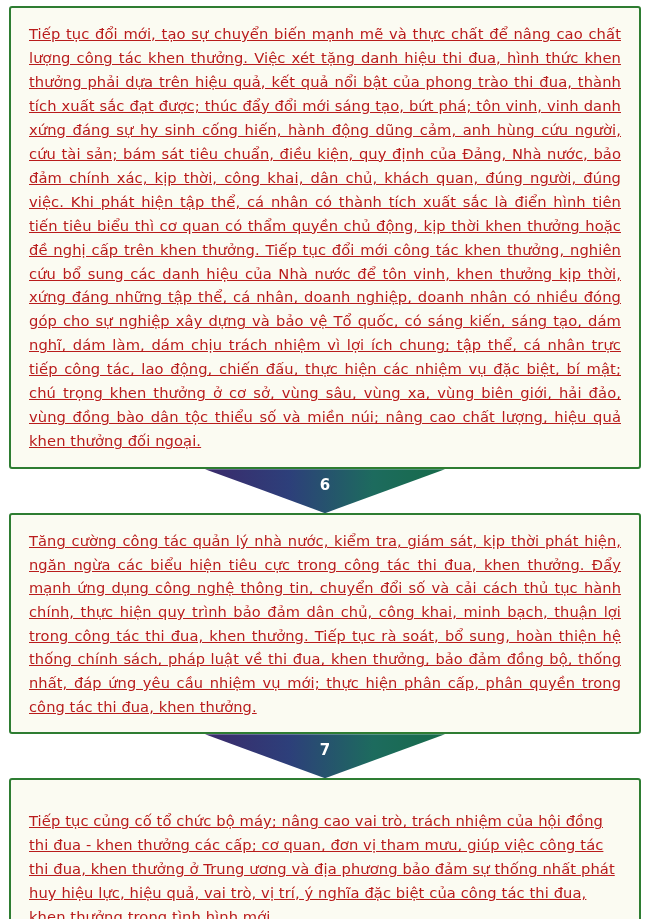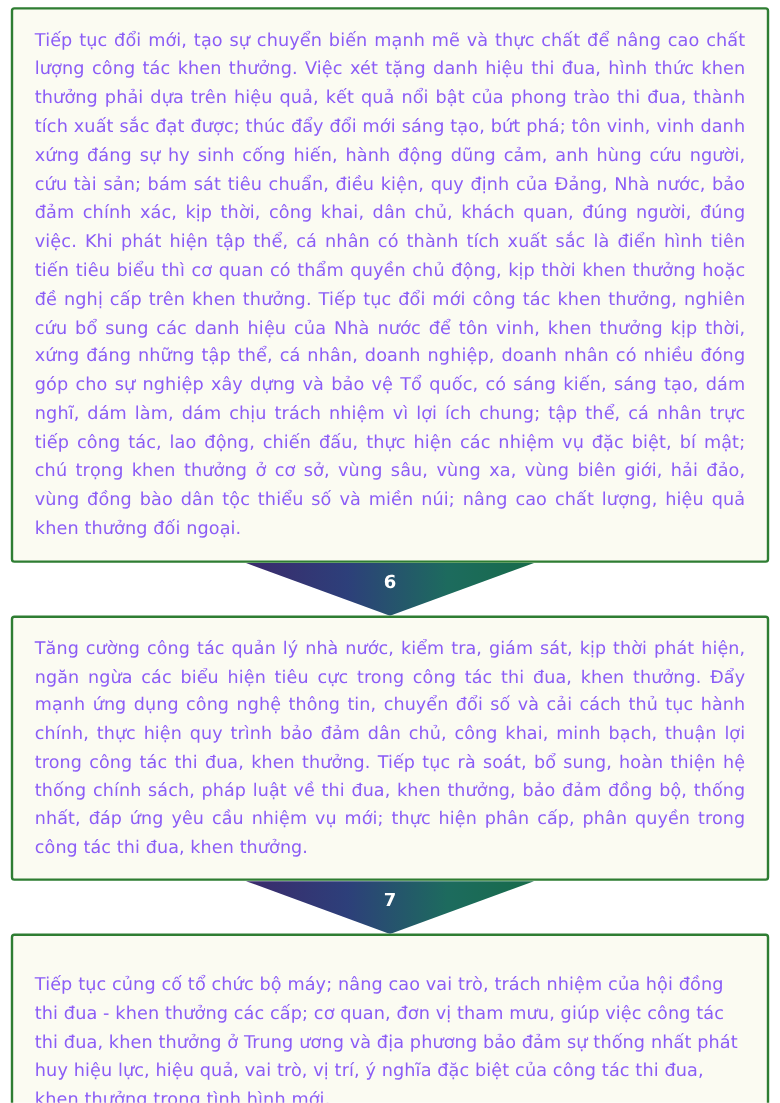--- a/index.html
+++ b/index.html
@@ -29,24 +29,25 @@
     box-sizing: border-box;
     background: #fbfbf2;
     border: 2px solid #2e7d32;
     border-radius: 3px;
     padding: 14px 18px 14px 18px;
   }
   .card-text {
     margin: 0;
     text-align: justify;
     text-justify: inter-word;
-    color: #8b5cf6;
+    color: #b91c1c;
     font-size: 14.6px;
     line-height: 1.62;
     letter-spacing: 0.1px;
+    text-decoration: underline;
   }
   .card-1 .card-text {
     font-size: 14.7px;
     line-height: 1.63;
   }
   .card-3 .card-text {
     text-align: left;
     font-size: 14.7px;
     line-height: 1.63;
     margin-top: 15px;

